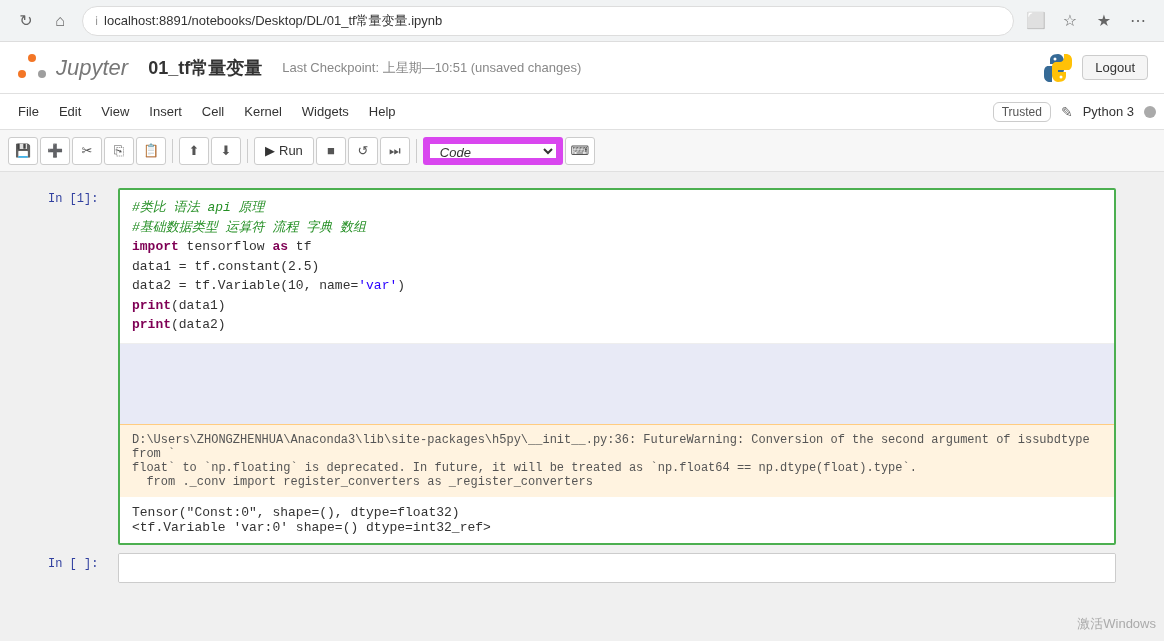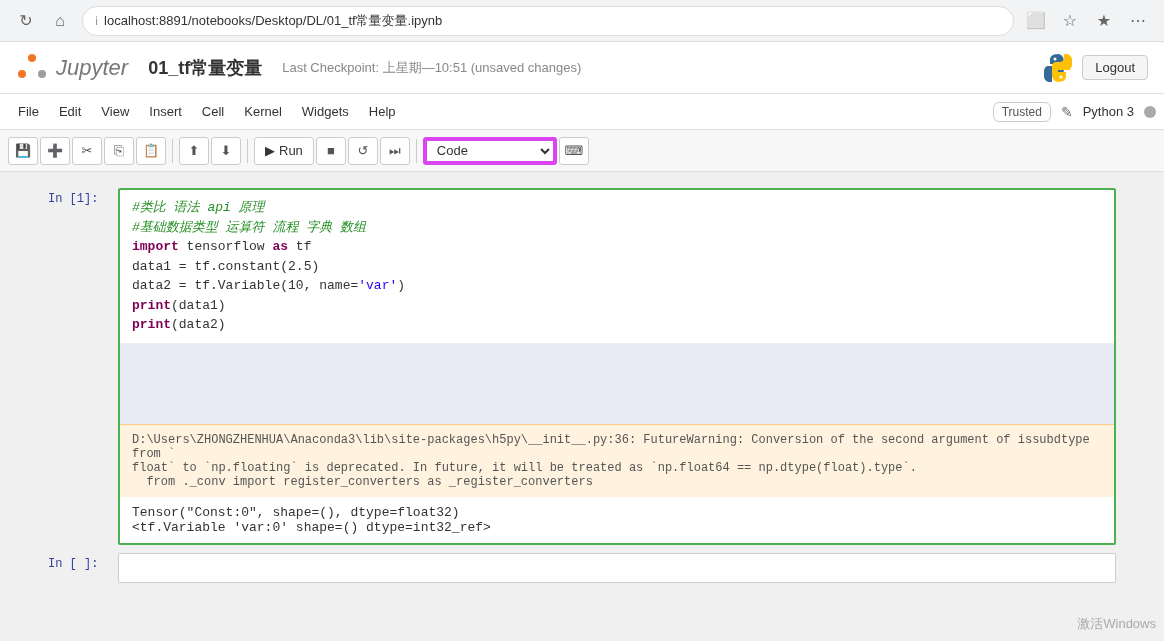--- a/index.html
+++ b/index.html
@@ -158,28 +158,29 @@
       border-radius: 3px;
       padding: 3px 10px;
       cursor: pointer;
       font-size: 13px;
       color: #333;
       display: flex; align-items: center; gap: 4px;
       height: 28px;
     }
     .cell-type-select {
       height: 28px;
-      border: 4px solid #d946ef;
+      border: 7px solid #d946ef;
       border-radius: 3px;
       padding: 0 6px;
       font-size: 13px;
       color: #333;
       background: #fff;
       cursor: pointer;
       min-width: 90px;
+      font-style: italic;
     }
 
     
     .notebook-area {
       background: #f0f0f0;
       flex: 1;
       overflow-y: auto;
       padding: 16px 0;
       height: calc(641px - 42px - 52px - 36px - 42px);
     }

